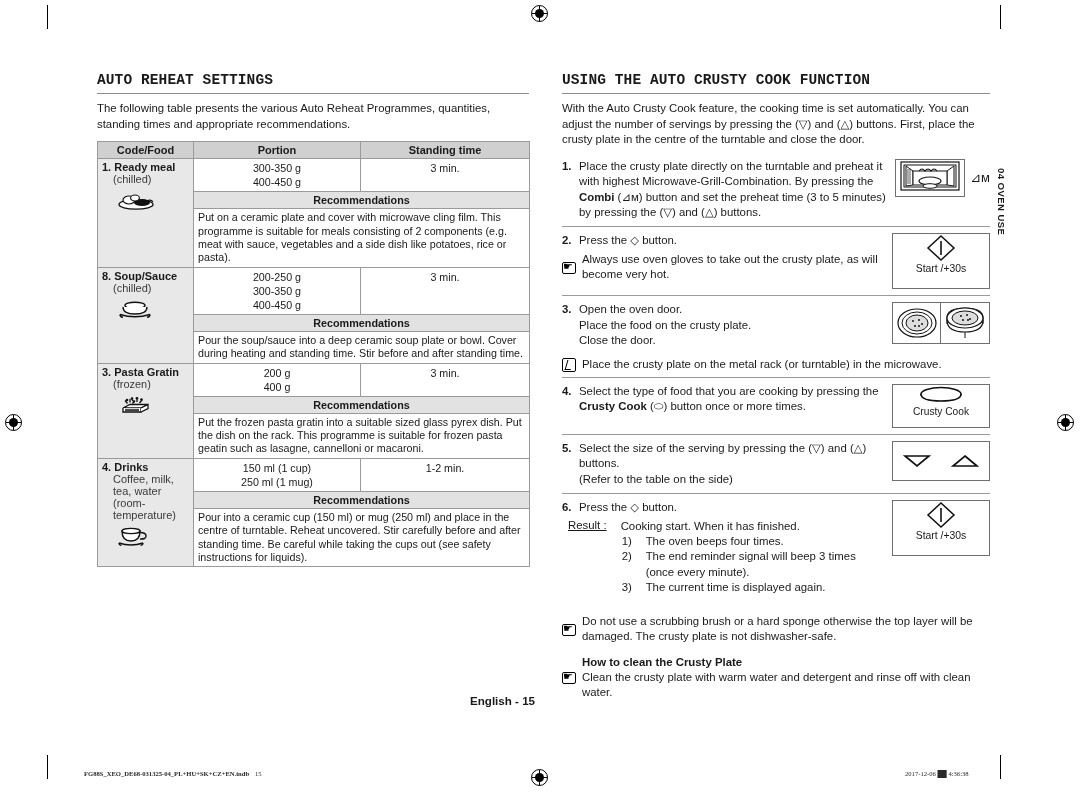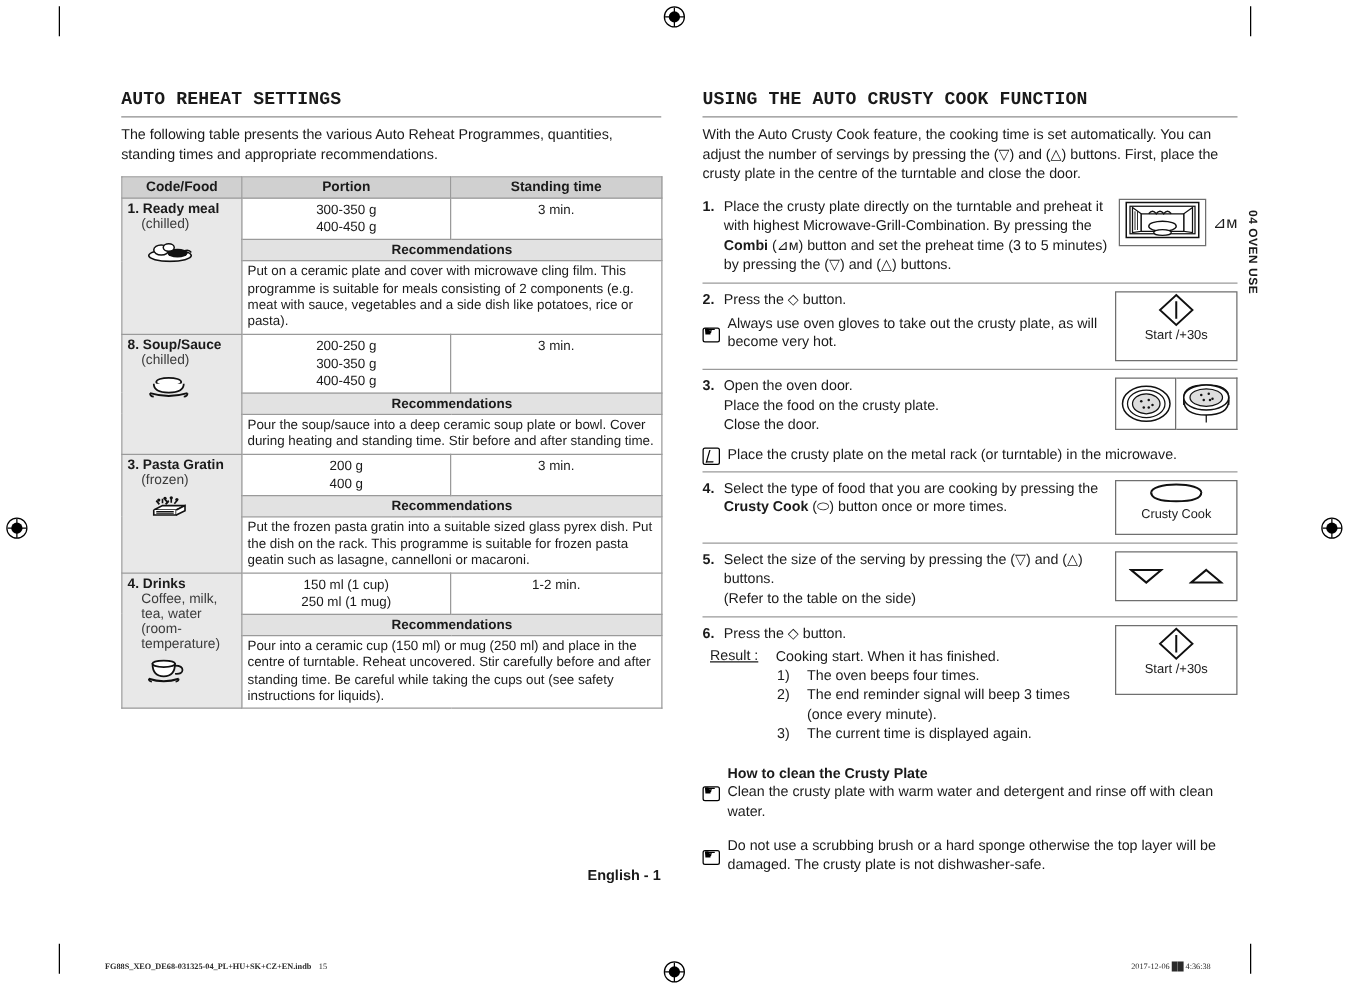--- a/index.html
+++ b/index.html
@@ -457,37 +457,37 @@
         <div class="figbox" style="width:98px;height:56px;">
           <svg width="30" height="28" viewBox="0 0 30 28">
             <path d="M15 2 L28 14 L15 26 L2 14 Z" fill="#fff" stroke="#111" stroke-width="1.5"></path>
             <path d="M15 7 v14" stroke="#111" stroke-width="1.6"></path>
           </svg>
           <span class="cap">Start /+30s</span>
         </div>
       </div>
     </div>
 
+    <div class="note" style="margin-top:12px;">
+      <span class="nicon ico-hand"></span>
+      <span class="ntext">Do not use a scrubbing brush or a hard sponge otherwise the top layer will be damaged. The crusty plate is not dishwasher-safe.</span>
+    </div>
+
     <div class="note" style="margin-top:10px;">
       <span class="nicon ico-hand"></span>
       <span class="ntext">
         <span class="ntitle">How to clean the Crusty Plate</span><br>
         <span>Clean the crusty plate with warm water and detergent and rinse off with clean water.</span>
       </span>
     </div>
-
-    <div class="note" style="margin-top:12px;">
-      <span class="nicon ico-hand"></span>
-      <span class="ntext">Do not use a scrubbing brush or a hard sponge otherwise the top layer will be damaged. The crusty plate is not dishwasher-safe.</span>
-    </div>
   </div>
 
   <div class="side-tab">04 OVEN USE</div>
 
-  <div class="page-label">English - 1</div>
+  <div class="page-label">English - 15</div>
 
   <div class="print-footer left">
     <span>FG88S_XEO_DE68-031325-04_PL+HU+SK+CZ+EN.indb</span><span class="pg">15</span>
   </div>
   <div class="print-footer right">
     <span>2017-12-06</span>
     <span class="bold-i">██</span>
     <span>4:36:38</span>
   </div>
 

